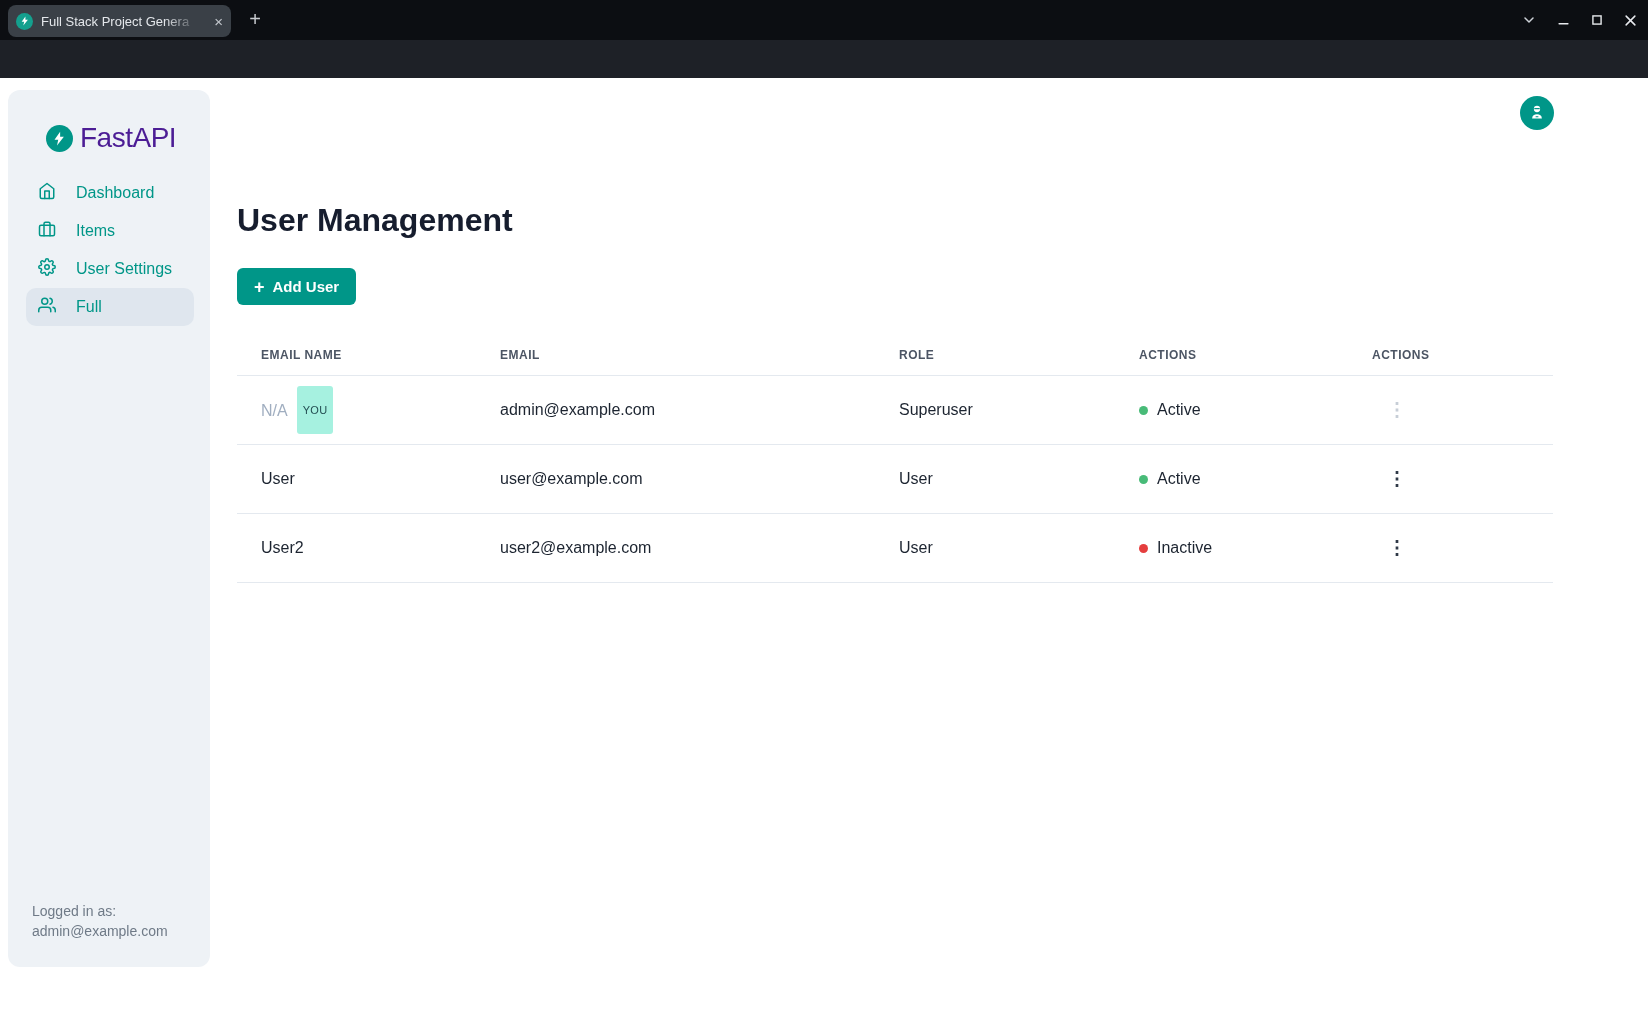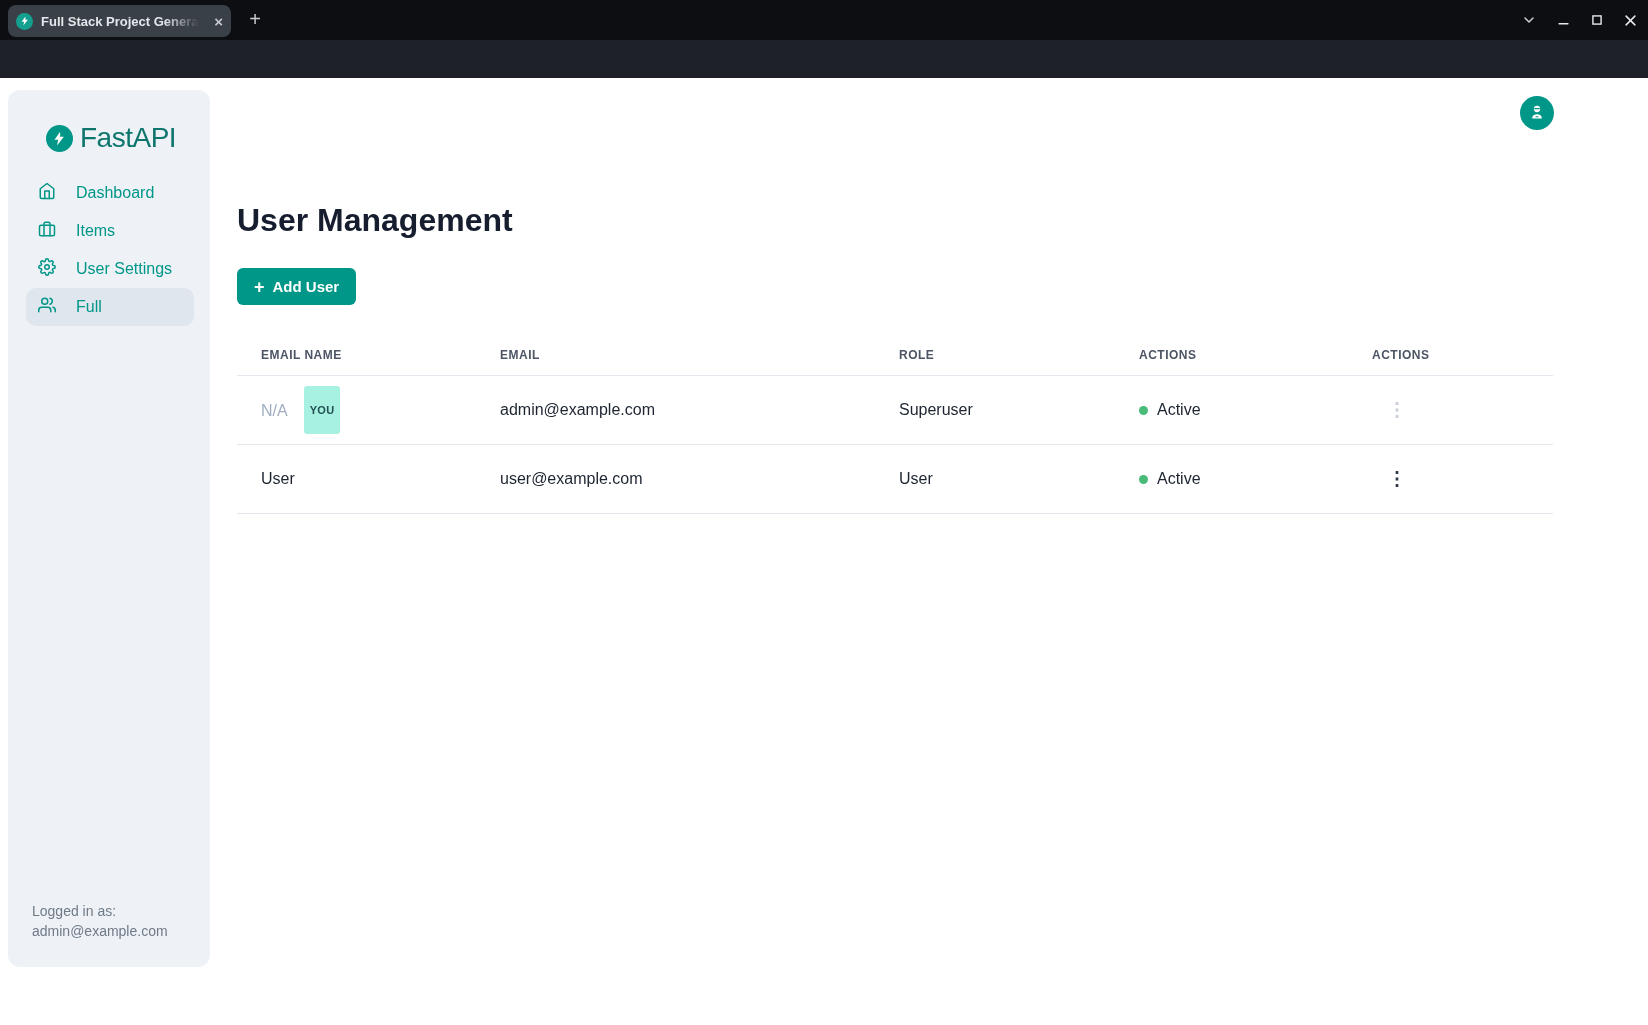--- a/index.html
+++ b/index.html
@@ -3,21 +3,21 @@
 <meta charset="utf-8">
 <style>
   * { margin:0; padding:0; box-sizing:border-box; }
   html,body { width:1648px; height:1025px; overflow:hidden; background:#ffffff;
               font-family:"Liberation Sans", sans-serif; }
   .screen { position:absolute; top:0; left:0; width:1648px; height:1025px; }
 
   
   .titlebar { position:absolute; top:0; left:0; width:100%; height:40px; background:#0c0e12; }
   .tab { position:absolute; left:8px; top:5px; width:223px; height:32px; background:#3a4047;
-         border-radius:8px; display:flex; align-items:center; padding:0 8px;font-weight:bold; }
+         border-radius:8px; display:flex; align-items:center; padding:0 8px; }
   .favicon { width:17px; height:17px; border-radius:50%; background:#14a08e; display:flex;
              align-items:center; justify-content:center; flex:0 0 auto; }
   .tab-title { color:#e4e7eb; font-size:13px; margin-left:8px; white-space:nowrap; overflow:hidden;
                width:158px; -webkit-mask-image:linear-gradient(90deg,#000 78%,transparent);
                mask-image:linear-gradient(90deg,#000 78%,transparent); }
   .tab-close { color:#c3c7cd; font-size:15px; line-height:1; margin-left:auto; cursor:default; }
   .newtab-btn { position:absolute; left:243px; top:8px; width:24px; height:24px; color:#c9ccd1;
                 font-size:20px; line-height:22px; text-align:center; border-radius:50%; }
   .win-controls { position:absolute; right:10px; top:0; height:40px; display:flex; align-items:center; gap:19px; }
   .win-controls svg { display:block; }
@@ -41,21 +41,21 @@
                align-items:center; justify-content:center; padding:0 3px; }
 
   
   .content { position:absolute; top:78px; left:0; width:1648px; height:947px; background:#ffffff; }
 
   .sidebar { position:absolute; left:8px; top:12px; width:202px; height:877px; background:#eef2f6;
              border-radius:12px; }
   .logo-row { display:flex; align-items:center; gap:7px; margin:32px 0 0 38px; }
   .logo-circle { width:27px; height:27px; border-radius:50%; background:#009688; display:flex;
                  align-items:center; justify-content:center; }
-  .logo-text { color:#0f766e; font-size:28px; font-weight:500; letter-spacing:-0.5px; }
+  .logo-text { color:#4c1d95; font-size:28px; font-weight:500; letter-spacing:-0.5px; }
   .nav { margin-top:20px; }
   .nav-item { margin:0 16px 0 18px; height:38px; border-radius:10px; display:flex; align-items:center;
               padding-left:12px; gap:20px; color:#009688; font-size:16px; cursor:pointer; }
   .nav-item.active { background:#dfe6ee; }
   .nav-item svg { flex:0 0 auto; }
   .sidebar-footer { position:absolute; left:24px; bottom:26px; color:#6f7a87; font-size:14px; line-height:20px; }
 
   .page-title { position:absolute; left:237px; top:124px; font-size:32px; font-weight:bold; color:#161d2e; }
   .add-user-btn { position:absolute; left:237px; top:190px; height:37px; background:#009688; color:#fff;
                   border:none; border-radius:6px; font-size:15px; font-weight:bold; padding:0 17px;
@@ -66,22 +66,22 @@
                 background:#009688; border:none; display:flex; align-items:center; justify-content:center;
                 cursor:pointer; }
 
   table.users { position:absolute; left:237px; top:258px; width:1316px; border-collapse:collapse;
                 table-layout:fixed; }
   th { text-align:left; font-size:12px; font-weight:bold; color:#4c5564; letter-spacing:0.5px;
        padding:12px 0 13px 24px; border-bottom:1px solid #e4e9ef; white-space:nowrap; }
   td { height:69px; padding:0 0 0 24px; border-bottom:1px solid #e4e9ef; font-size:16px; color:#1c2430;
        white-space:nowrap; }
   .dim-text { color:#a0aec0; }
-  .you-badge { display:inline-block; background:#a6f1e0; color:#234e52; font-size:11px; font-weight:bold;
-               letter-spacing:0.3px; border-radius:3px; padding:18px 6px; margin-left:16px; vertical-align:2px; }
+  .you-badge { display:inline-block; background:#a6f1e0; color:#234e52; font-size:11px; font-weight:normal;
+               letter-spacing:0.3px; border-radius:3px; padding:18px 6px; margin-left:9px; vertical-align:2px; }
   .status-dot { display:inline-block; width:9px; height:9px; border-radius:50%; margin-right:9px; }
   .status-dot.active { background:#48bb78; }
   .status-dot.inactive { background:#e53e3e; }
   .kebab { display:inline-block; width:24px; margin-left:13px; text-align:center; font-size:19px;
            font-weight:bold; color:#2f3947; cursor:pointer; line-height:1; }
   .kebab.muted { color:#c7ced7; }
 </style>
 </head>
 <body>
 
@@ -307,17 +307,24 @@
           <td><span class="status-dot active"></span><span>Active</span></td>
           <td><span class="kebab muted">⋮</span></td>
         </tr>
         <tr>
           <td>User</td>
           <td>user@example.com</td>
           <td>User</td>
           <td><span class="status-dot active"></span><span>Active</span></td>
           <td><span class="kebab">⋮</span></td>
         </tr>
+        <tr>
+          <td>User2</td>
+          <td>user2@example.com</td>
+          <td>User</td>
+          <td><span class="status-dot inactive"></span><span>Inactive</span></td>
+          <td><span class="kebab">⋮</span></td>
+        </tr>
       </tbody>
     </table>
 
   </div>
 </div>
 
 </body></html>

